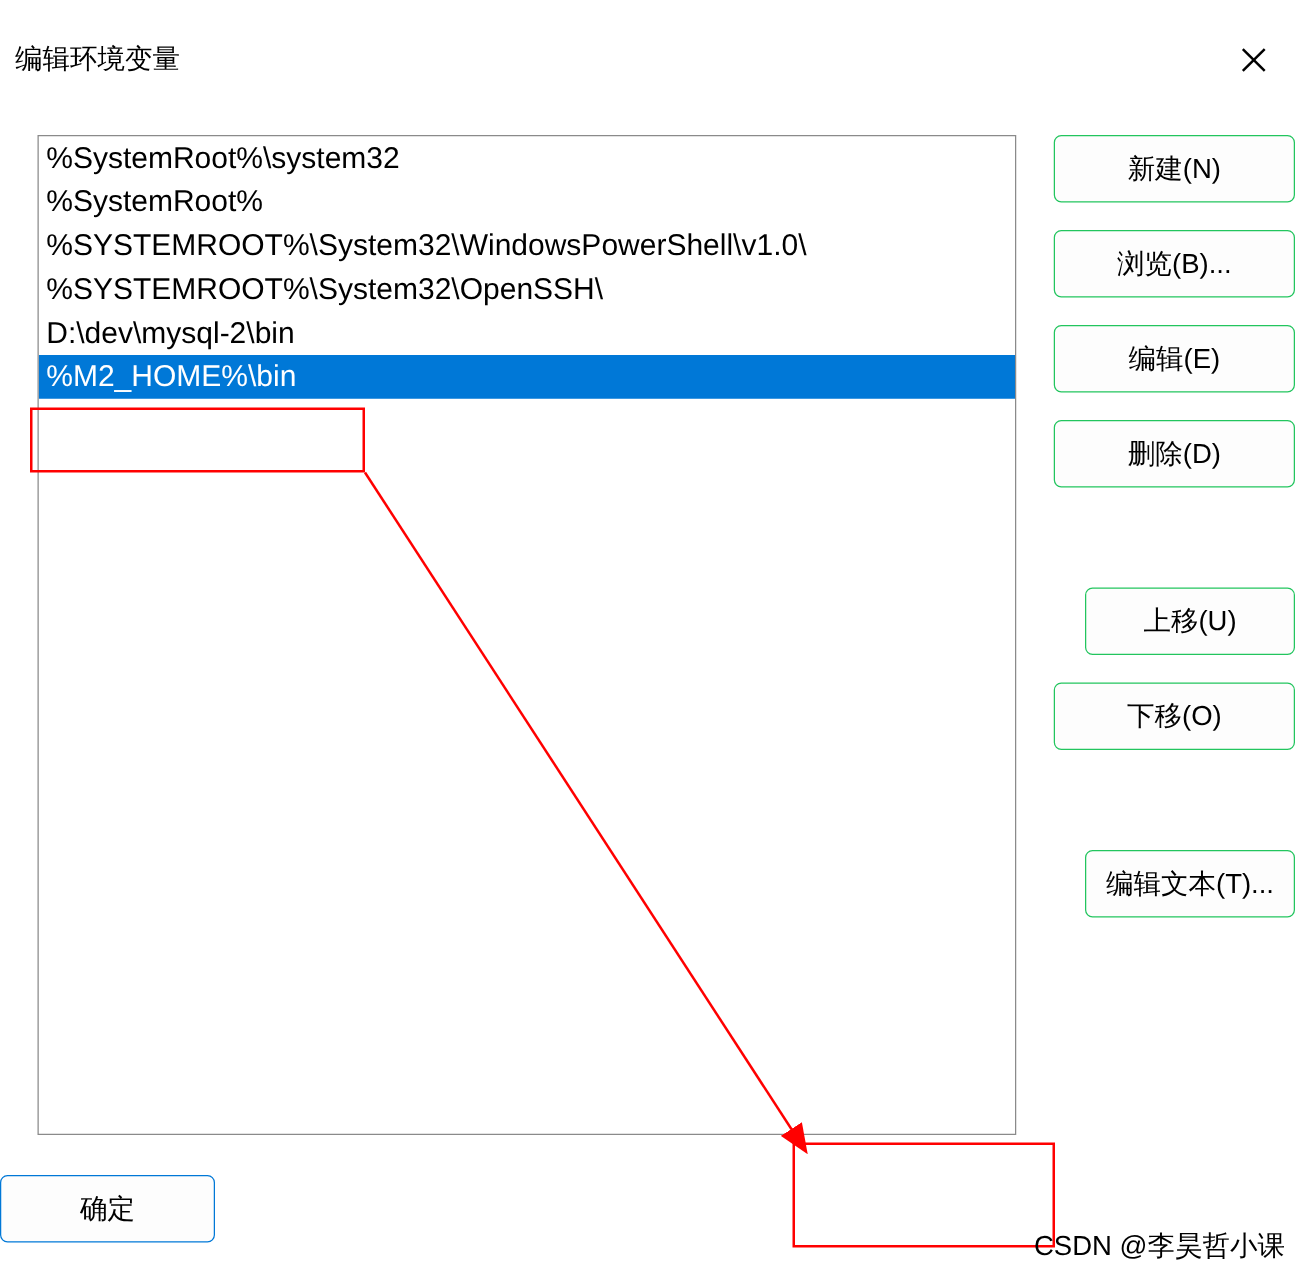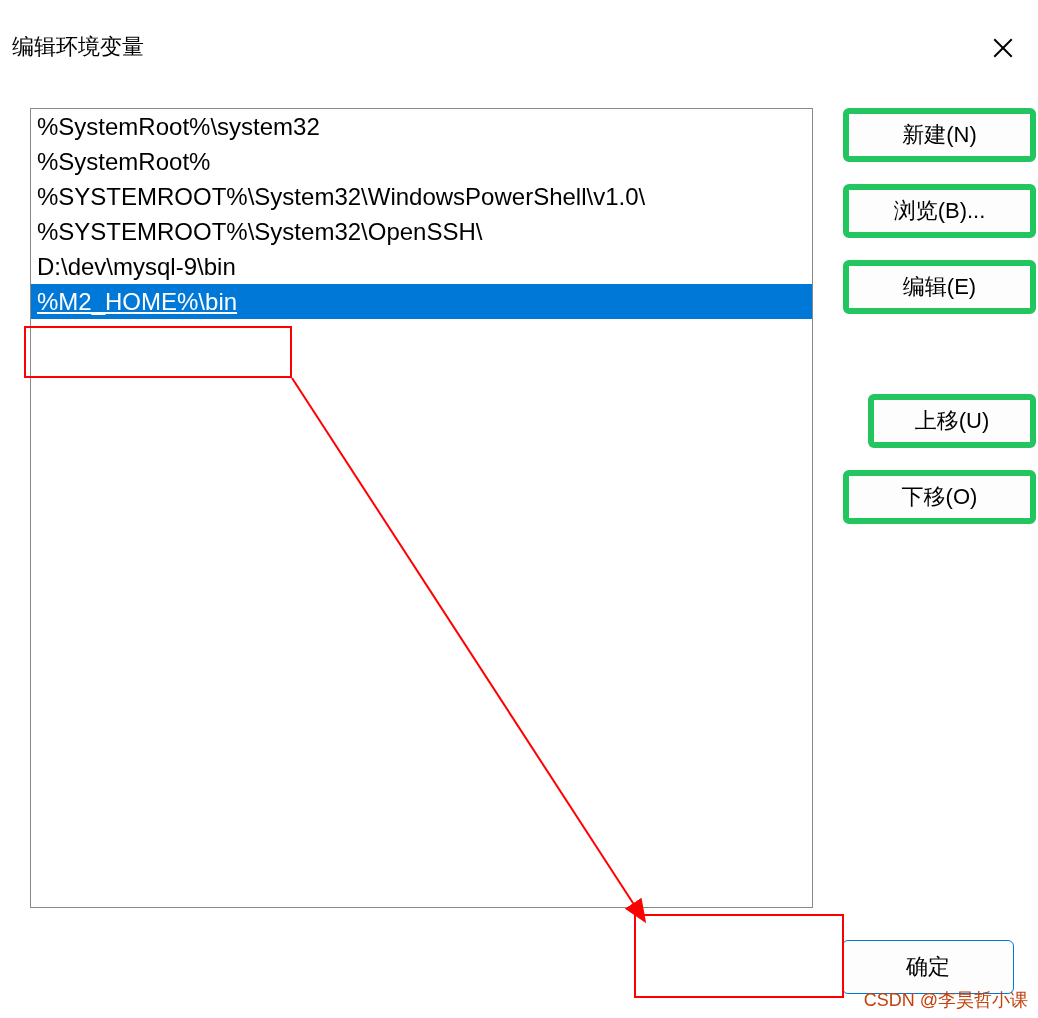--- a/index.html
+++ b/index.html
@@ -52,49 +52,48 @@
     height: 35px;
     padding: 0 6px;
     white-space: nowrap;
     overflow: hidden;
     text-overflow: ellipsis;
     cursor: default;
   }
   .list-item.selected {
     background: #0078d7;
     color: #fff;
-    text-decoration: underline;
   }
   .filler-row {
     height: 35px;
     border-top: 1px solid rgba(0,0,0,0);
   }
   .side-buttons {
     flex: 1;
     display: flex;
     flex-direction: column;
     gap: 22px;
   }
   .btn {
     height: 54px;
-    border: 6px solid #22c55e;
+    border: 1px solid #22c55e;
     border-radius: 6px;
     background: #fdfdfd;
     font-size: 22px;
     display: flex; align-items: center; justify-content: center;
     cursor: pointer;
     user-select: none;
     min-width: 168px;
   }
   .gap-big { margin-top: 58px; margin-left: 25px; }
   .footer {
     position: absolute;
     bottom: 24px; left: 0; right: 0;
     display: flex;
-    justify-content: flex-end;
+    justify-content: space-between;
     gap: 28px;
     padding-right: 24px;
   }
   .footer .btn { width: 172px; }
   .footer .btn.primary { border: 1px solid #0078d7; }
   
   .ann-box {
     position: absolute;
     border: 2px solid #ff0000;
     pointer-events: none;
@@ -102,22 +101,22 @@
   }
   .ann-line-svg {
     position: absolute; inset: 0;
     width: 1038px; height: 1018px;
     pointer-events: none;
     z-index: 49;
   }
   .watermark {
     position: absolute;
     bottom: 6px; right: 10px;
-    color: #c2410c;
-    font-size: 18px;
+    color: #000000;
+    font-size: 22px;
     pointer-events: none;
     user-select: none;
     z-index: 60;
   }
 </style>
 </head>
 <body>
 
 <div class="titlebar">
   <div class="title">编辑环境变量</div>
@@ -128,21 +127,21 @@
     </svg>
   </div>
 </div>
 
 <div class="body-area">
   <div class="listbox" id="listbox">
       <div class="list-item">%SystemRoot%\system32</div>
       <div class="list-item">%SystemRoot%</div>
       <div class="list-item">%SYSTEMROOT%\System32\WindowsPowerShell\v1.0\</div>
       <div class="list-item">%SYSTEMROOT%\System32\OpenSSH\</div>
-      <div class="list-item">D:\dev\mysql-9\bin</div>
+      <div class="list-item">D:\dev\mysql-2\bin</div>
       <div class="list-item selected">%M2_HOME%\bin</div>
       <div class="filler-row"></div>
       <div class="filler-row"></div>
       <div class="filler-row"></div>
       <div class="filler-row"></div>
       <div class="filler-row"></div>
       <div class="filler-row"></div>
       <div class="filler-row"></div>
       <div class="filler-row"></div>
       <div class="filler-row"></div>
@@ -151,22 +150,24 @@
       <div class="filler-row"></div>
       <div class="filler-row"></div>
       <div class="filler-row"></div>
       <div class="filler-row"></div>
     </div>
 
   <div class="side-buttons">
     <div class="btn">新建(N)</div>
     <div class="btn">浏览(B)...</div>
     <div class="btn">编辑(E)</div>
+    <div class="btn">删除(D)</div>
     <div class="btn gap-big">上移(U)</div>
     <div class="btn">下移(O)</div>
+    <div class="btn gap-big">编辑文本(T)...</div>
   </div>
 </div>
 
 <div class="footer">
   <div class="btn primary">确定</div>
 </div>
 
 <svg class="ann-line-svg">
   <defs>
     <marker id="arrowhead" markerWidth="12" markerHeight="10" refX="10" refY="5" orient="auto">

